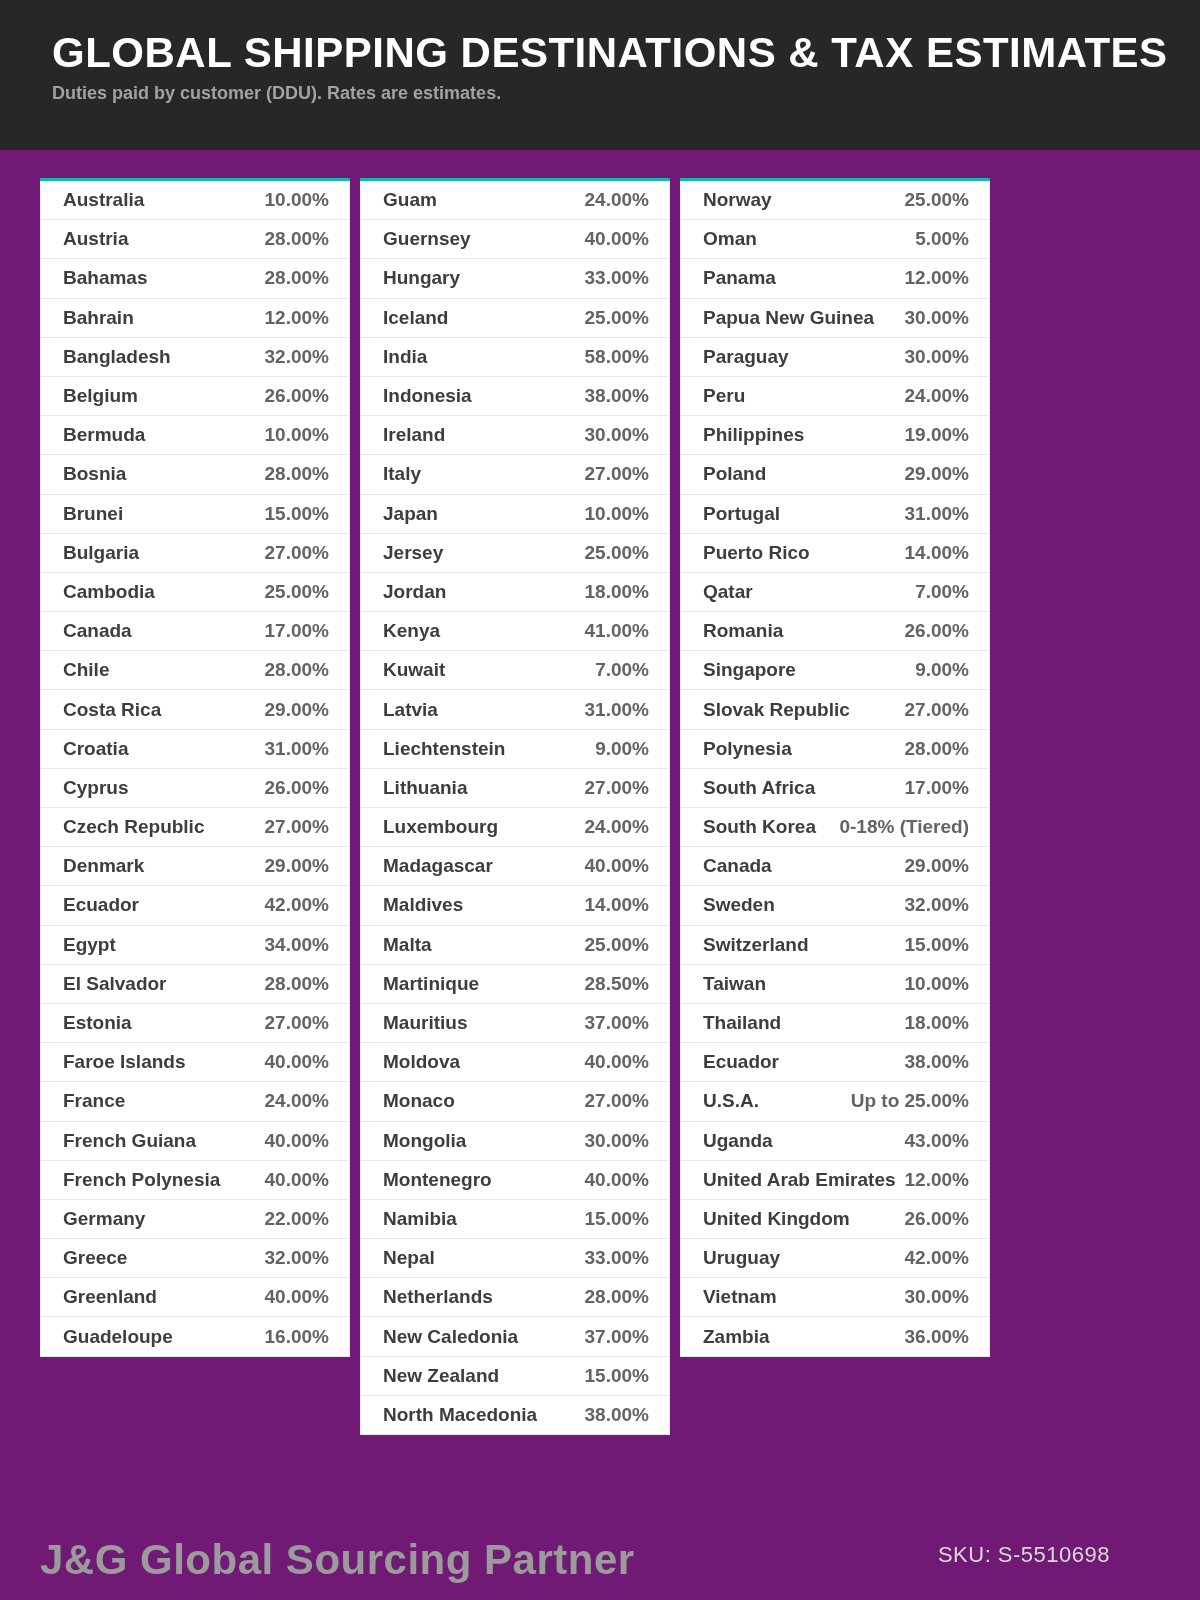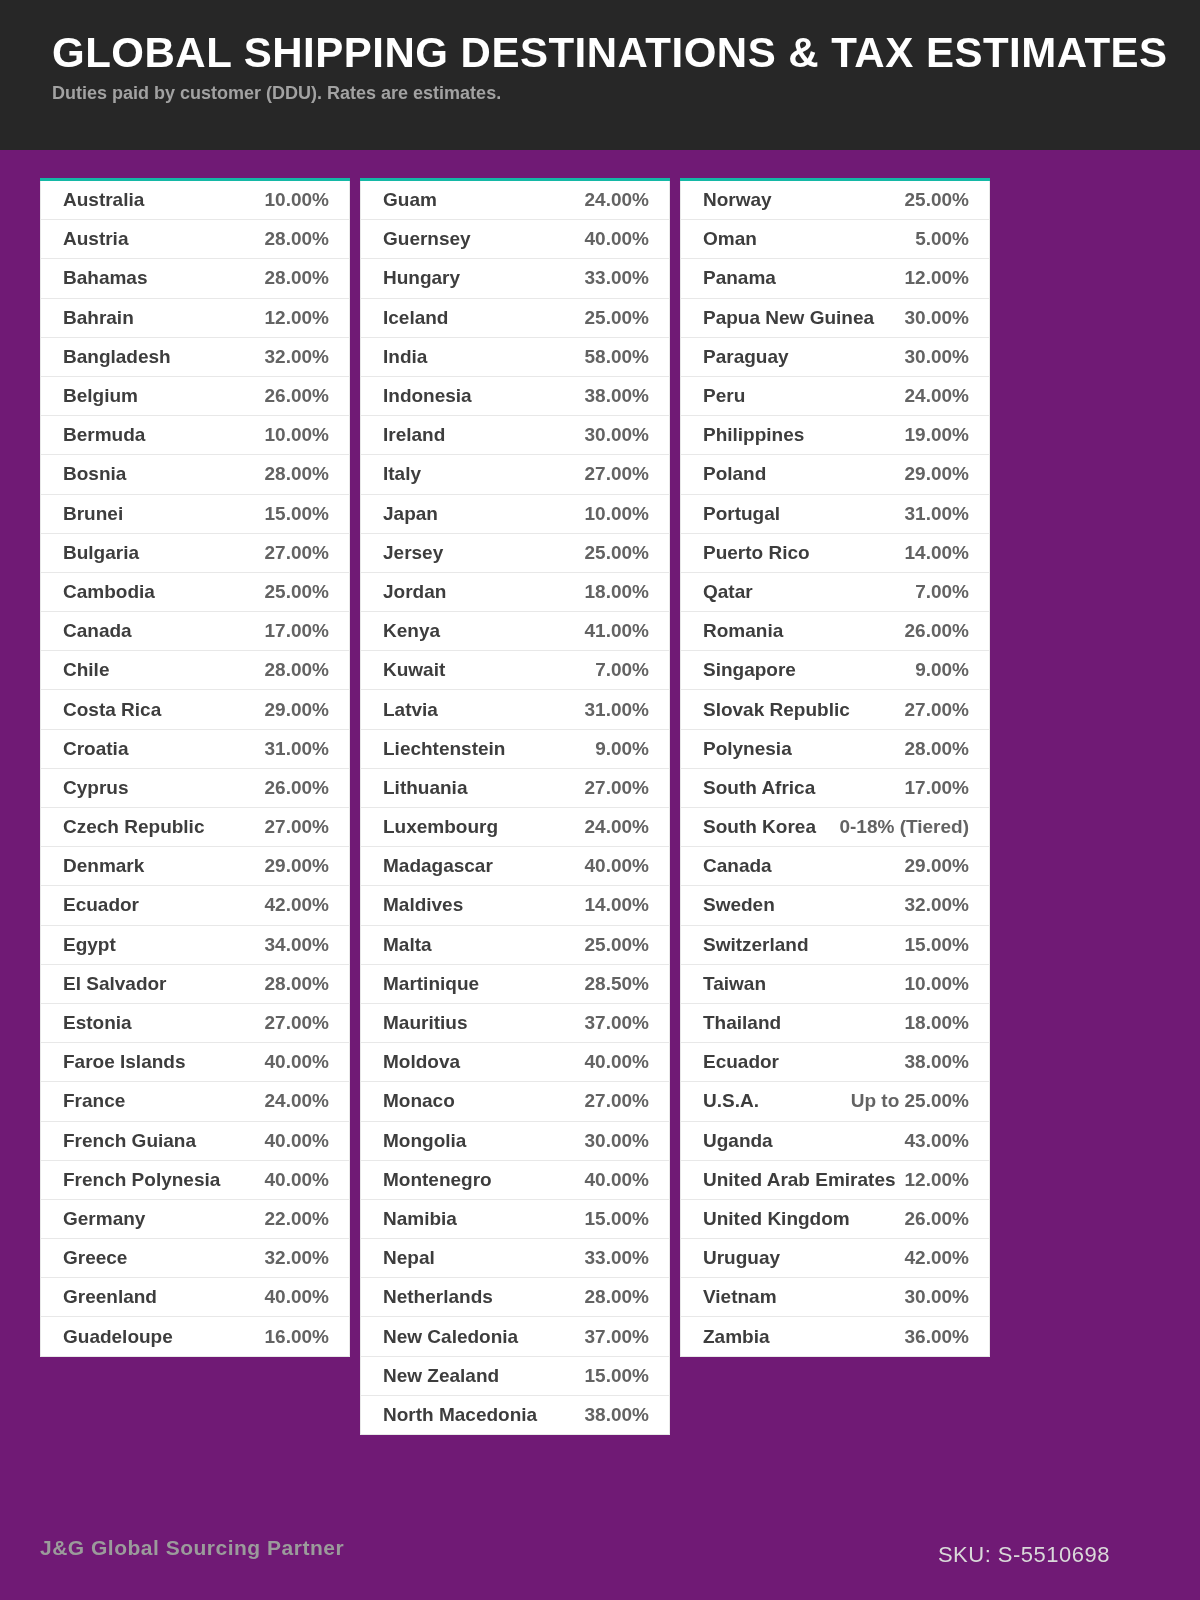--- a/index.html
+++ b/index.html
@@ -70,21 +70,21 @@
     white-space:nowrap;
   }
   
   .footer{
     position:absolute;top:1536px;left:0;
     width:1200px;
   }
   .brand{
     position:absolute;left:40px;top:0;
     color:#9b9b9b;
-    font-size:21px;
+    font-size:42px;
     font-weight:700;
     letter-spacing:0.5px;
   }
   .sku{
     position:absolute;right:90px;top:6px;
     color:#d9d9d9;
     font-size:22px;
     font-weight:400;
     letter-spacing:0.5px;
   }

